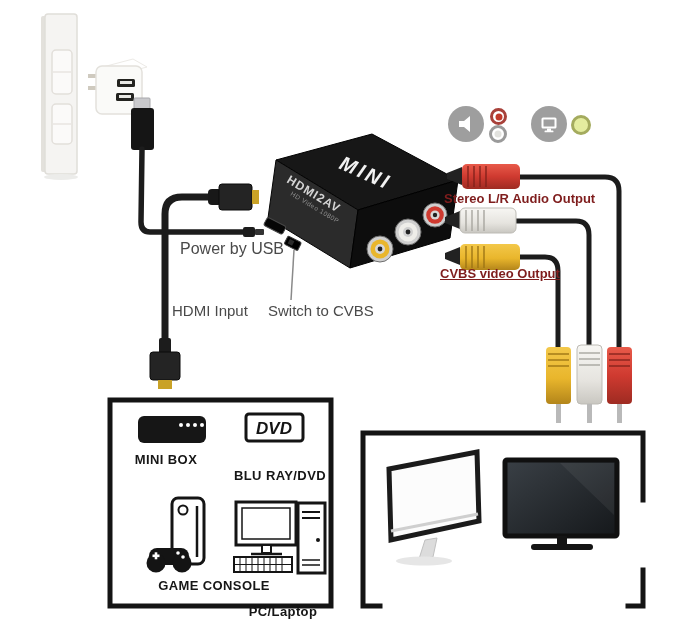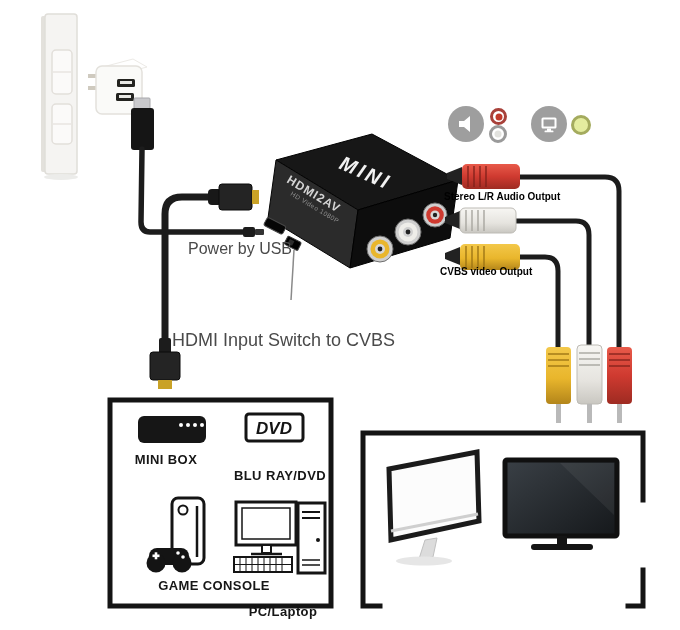--- a/index.html
+++ b/index.html
@@ -3,22 +3,22 @@
 <meta charset="utf-8">
 <style>
   html,body{margin:0;padding:0;background:#ffffff;}
   #stage{
     position:relative;width:680px;height:630px;background:#ffffff;
     font-family:"Liberation Sans", sans-serif;overflow:hidden;
   }
   #art{position:absolute;left:0;top:0;width:680px;height:630px;}
   .lbl{position:absolute;color:#4a4a4a;white-space:nowrap;}
   .lbl-lg{font-size:16px;font-weight:500;}
-  .lbl-md{font-size:18px;font-weight:500;margin-top:28px;}
-  .lbl-sm{font-size:10px;font-weight:600;color:#000000;}
+  .lbl-md{font-size:15px;font-weight:500;}
+  .lbl-sm{font-size:13px;font-weight:600;color:#7f1d1d;}
   .devlbl{position:absolute;font-size:13px;font-weight:600;color:#161616;
           letter-spacing:.4px;text-align:center;}
   
   .legend{position:absolute;left:446px;top:104px;width:160px;height:46px;}
   .circ-big{position:absolute;width:36px;height:36px;border-radius:50%;
             background:#9e9e9e;display:flex;align-items:center;justify-content:center;}
   .rca-dot{position:absolute;border-radius:50%;background:#fff;box-sizing:border-box;}
   .rca-dot .core{position:absolute;left:50%;top:50%;transform:translate(-50%,-50%);
                  width:7px;height:7px;border-radius:50%;}
   .indicator{position:absolute;width:20px;height:20px;border-radius:50%;
@@ -289,24 +289,24 @@
     <svg width="20" height="20" viewBox="0 0 20 20">
       <rect x="2.5" y="3.5" width="15" height="11" rx="1.5" fill="#ffffff"></rect>
       <rect x="4.5" y="5.5" width="11" height="7" fill="#9e9e9e"></rect>
       <rect x="8" y="14.5" width="4" height="2.5" fill="#ffffff"></rect>
       <rect x="5.5" y="16.5" width="9" height="1.8" rx=".9" fill="#ffffff"></rect>
     </svg>
   </div>
   <div class="indicator" style="left:125px;top:11px;"></div>
 </div>
 
-<div class="lbl lbl-lg" style="left:188px;top:240px;">Power by USB</div>
+<div class="lbl lbl-lg" style="left:180px;top:240px;">Power by USB</div>
 <div class="lbl lbl-md" style="left:172px;top:302px;">HDMI Input</div>
 <div class="lbl lbl-md" style="left:268px;top:302px;">Switch to CVBS</div>
 <div class="lbl lbl-sm" style="left:444px;top:191px;">Stereo L/R Audio Output</div>
-<div class="lbl lbl-sm" style="left:440px;top:266px;">CVBS video Output</div>
+<div class="lbl lbl-sm" style="left:440px;top:266px;text-decoration:underline;">CVBS video Output</div>
 
 <div class="devlbl" style="left:118px;top:452px;width:96px;">MINI BOX</div>
 <div class="devlbl" style="left:228px;top:468px;width:104px;">BLU RAY/DVD</div>
 <div class="devlbl" style="left:114px;top:578px;width:112px;margin-left:44px;">GAME CONSOLE</div>
 <div class="devlbl" style="left:238px;top:604px;width:90px;">PC/Laptop</div>
 
 </div>
 
 </body></html>

